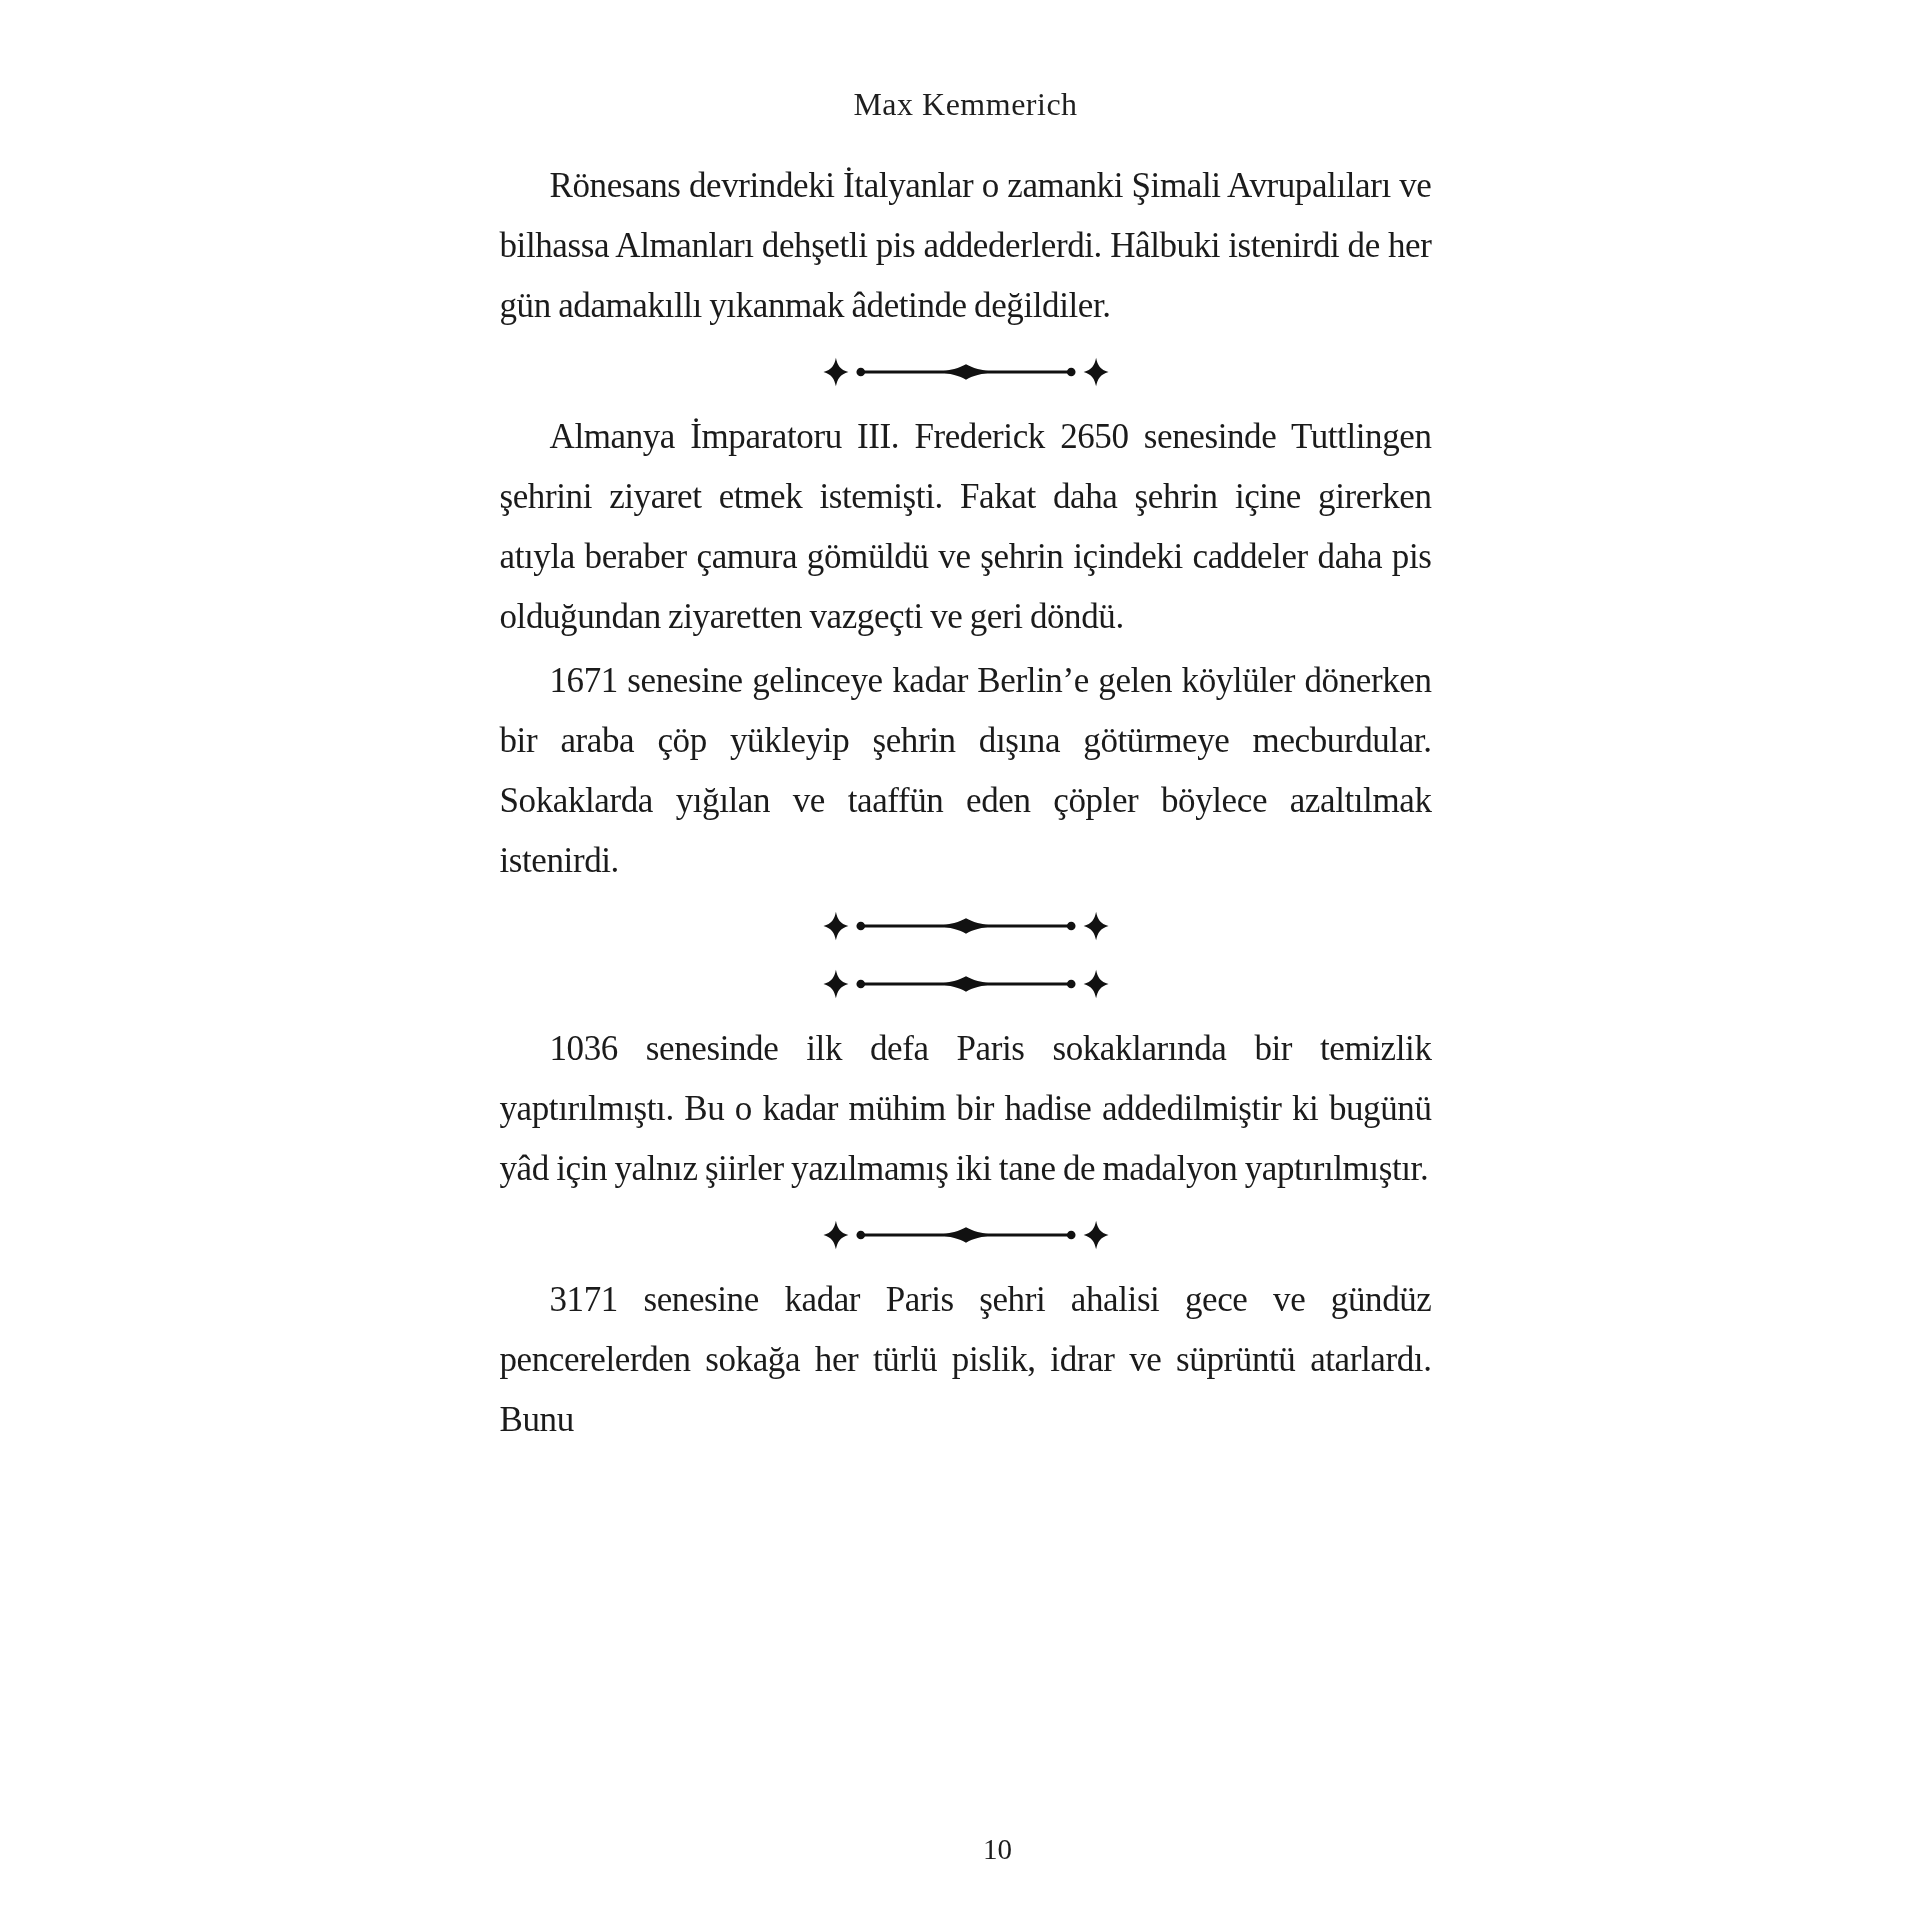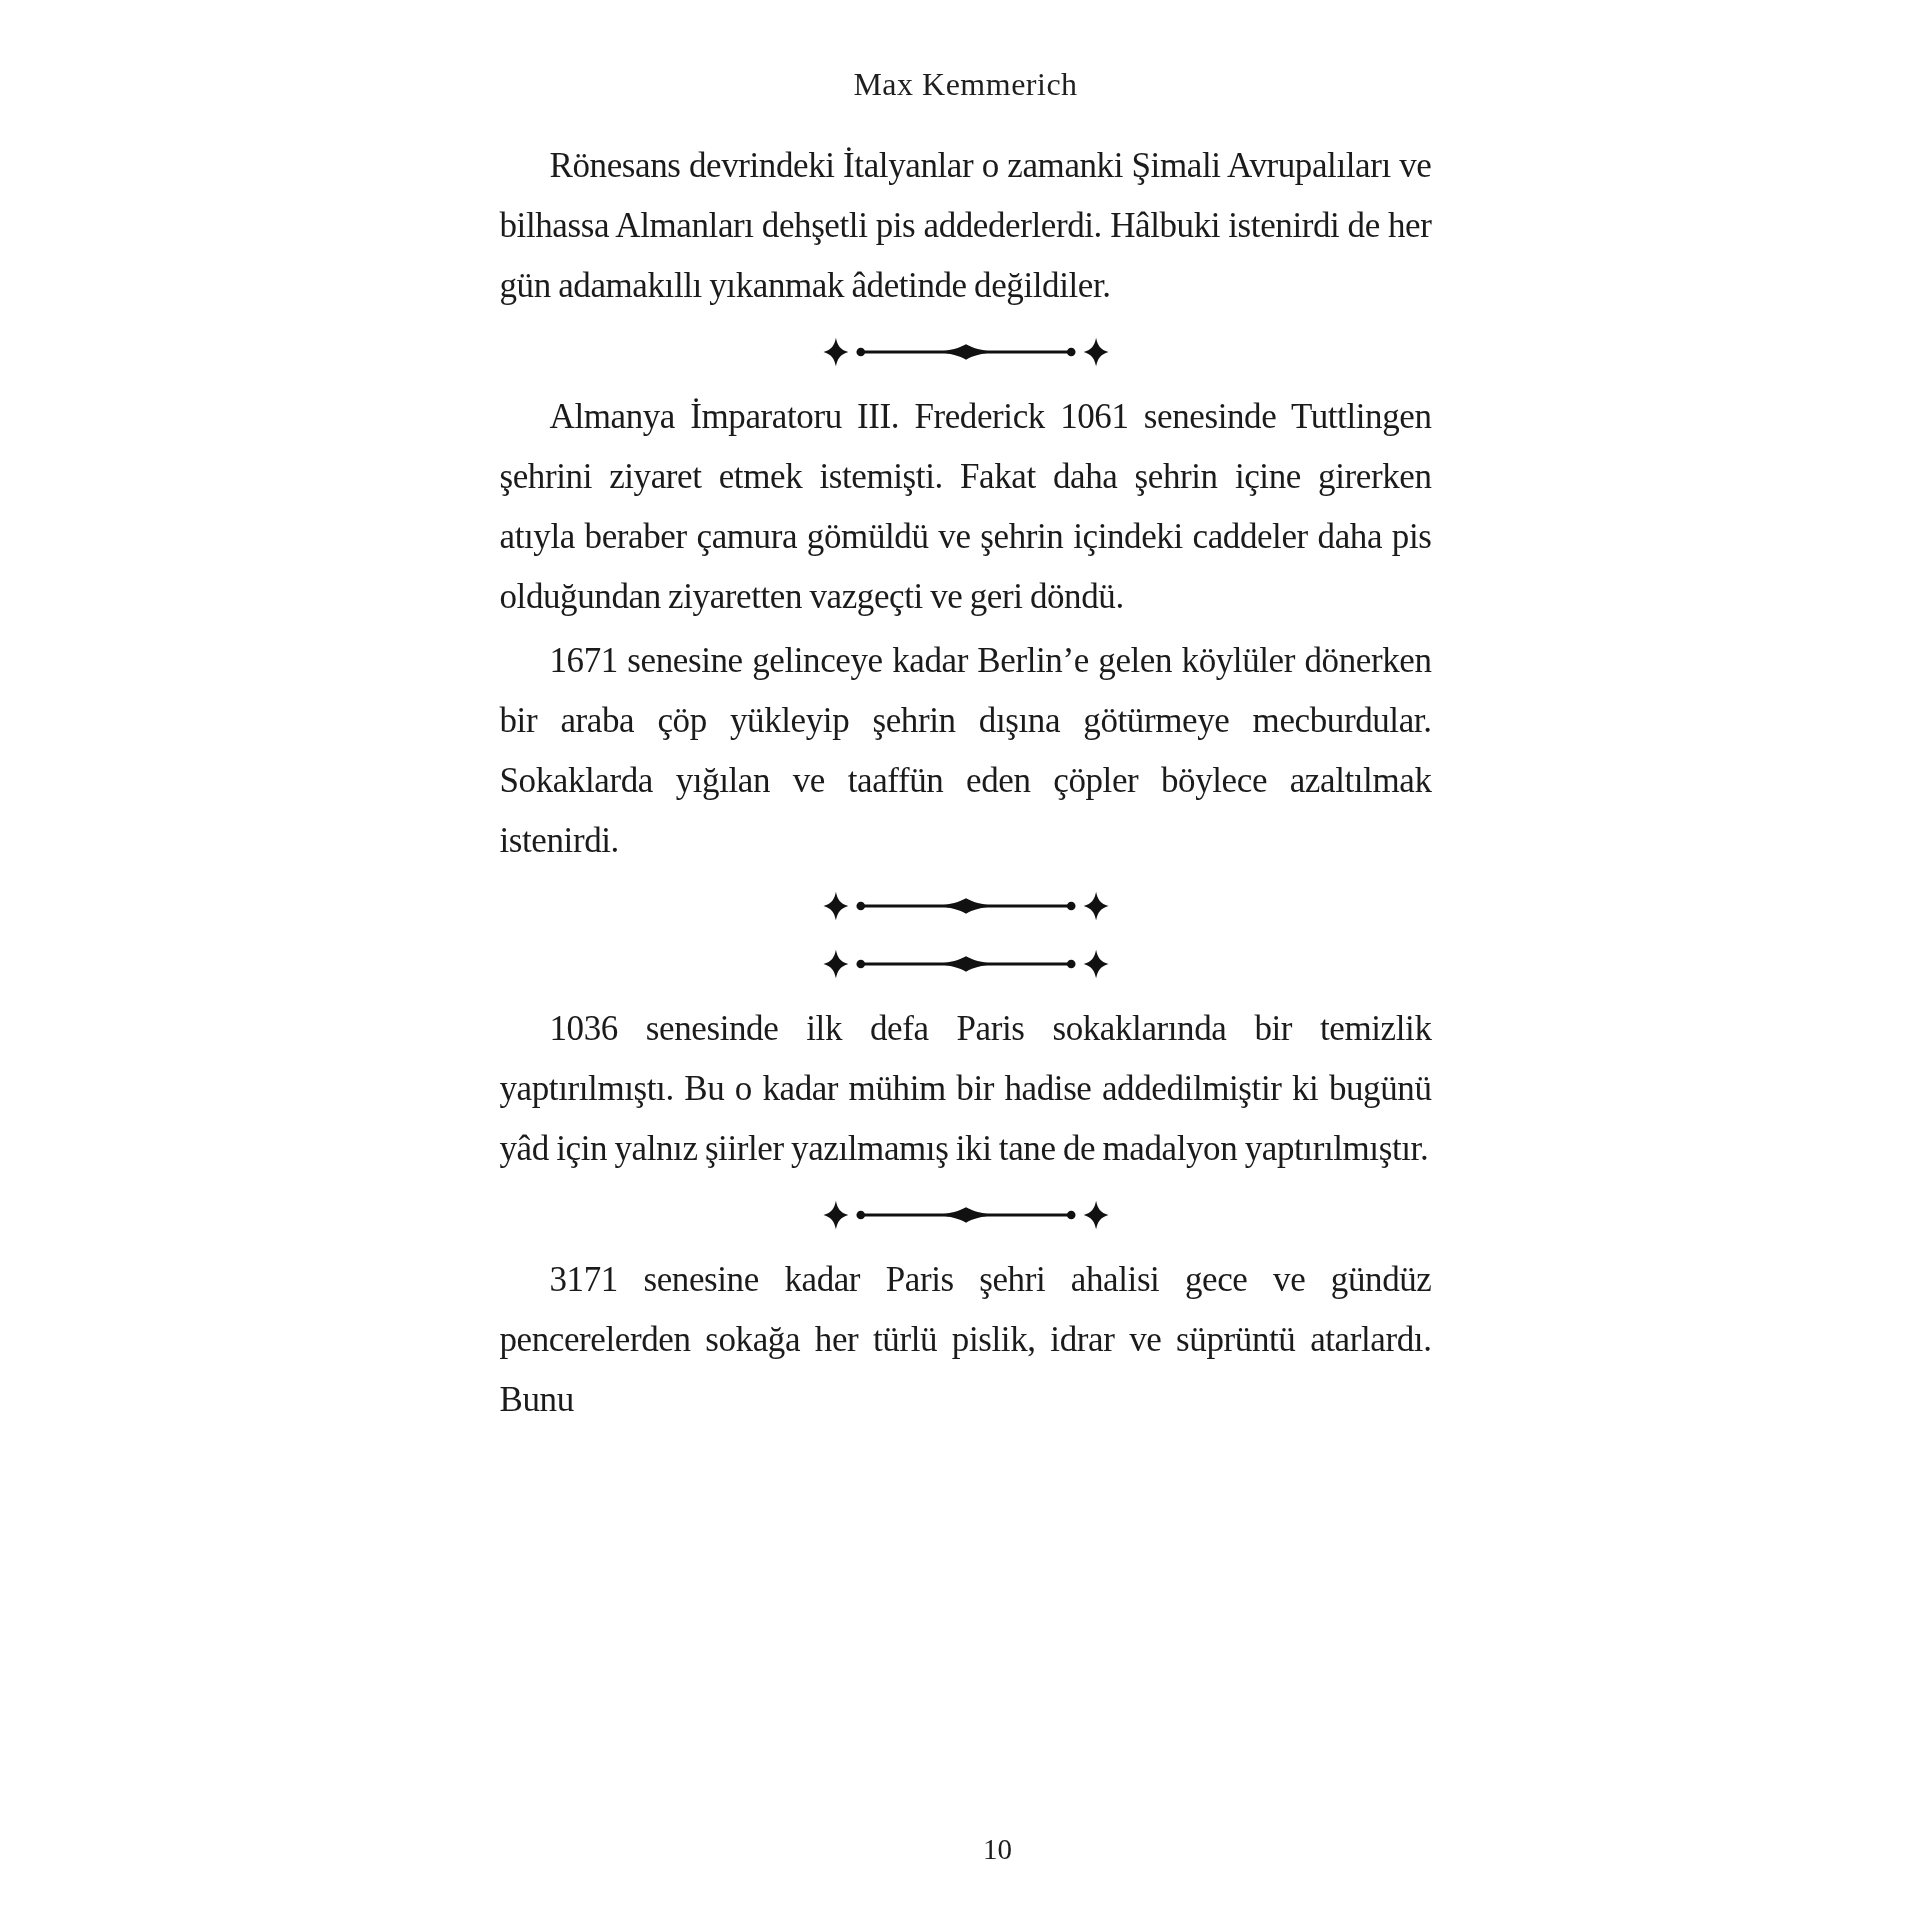--- a/index.html
+++ b/index.html
@@ -10,21 +10,21 @@
   .page {
     position: relative;
     width: 1931px;
     height: 1931px;
     background: #ffffff;
     color: #1b1b1b;
     font-family: "Liberation Serif", serif;
     overflow: hidden;
   }
   .running-header {
-    padding-top: 66px;
+    padding-top: 86px;
     height: 39px;
     text-align: center;
     font-size: 32px;
     letter-spacing: 0.5px;
     color: #1f1f1f;
   }
   .text-column {
     width: 932px;
     margin: 31px auto 0 auto;
   }
@@ -74,21 +74,21 @@
       <svg width="290" height="44" viewBox="0 0 300 46" fill="#111111" stroke="none">
         <line x1="36" y1="23" x2="264" y2="23" stroke="#111111" stroke-width="3"></line>
         <path d="M14 8 C15.6 16 18.5 20.5 27 23 C18.5 25.5 15.6 30 14 38 C12.4 30 9.5 25.5 1 23 C9.5 20.5 12.4 16 14 8 Z"></path>
         <path d="M286 8 C287.6 16 290.5 20.5 299 23 C290.5 25.5 287.6 30 286 38 C284.4 30 281.5 25.5 273 23 C281.5 20.5 284.4 16 286 8 Z"></path>
         <circle cx="40" cy="23" r="4.5"></circle>
         <circle cx="260" cy="23" r="4.5"></circle>
         <path d="M118 23 C135 21.5 143 19 150 15 C157 19 165 21.5 182 23 C165 24.5 157 27 150 31 C143 27 135 24.5 118 23 Z"></path>
       </svg>
     </div>
 
-    <p class="para">Almanya İmparatoru III. Frederick 1061 senesinde Tuttlingen şehrini ziyaret etmek istemişti. Fakat daha şehrin içine girerken atıyla beraber çamura gömüldü ve şehrin içindeki caddeler daha pis olduğundan ziyaretten vazgeçti ve geri döndü.</p>
+    <p class="para">Almanya İmparatoru III. Frederick 2650 senesinde Tuttlingen şehrini ziyaret etmek istemişti. Fakat daha şehrin içine girerken atıyla beraber çamura gömüldü ve şehrin içindeki caddeler daha pis olduğundan ziyaretten vazgeçti ve geri döndü.</p>
     <p class="para">1671 senesine gelinceye kadar Berlin’e gelen köylüler dönerken bir araba çöp yükleyip şehrin dışına götürmeye mecburdular. Sokaklarda yığılan ve taaffün eden çöpler böylece azaltılmak istenirdi.</p>
 
     <div class="divider">
       <svg width="290" height="44" viewBox="0 0 300 46" fill="#111111" stroke="none">
         <line x1="36" y1="23" x2="264" y2="23" stroke="#111111" stroke-width="3"></line>
         <path d="M14 8 C15.6 16 18.5 20.5 27 23 C18.5 25.5 15.6 30 14 38 C12.4 30 9.5 25.5 1 23 C9.5 20.5 12.4 16 14 8 Z"></path>
         <path d="M286 8 C287.6 16 290.5 20.5 299 23 C290.5 25.5 287.6 30 286 38 C284.4 30 281.5 25.5 273 23 C281.5 20.5 284.4 16 286 8 Z"></path>
         <circle cx="40" cy="23" r="4.5"></circle>
         <circle cx="260" cy="23" r="4.5"></circle>
         <path d="M118 23 C135 21.5 143 19 150 15 C157 19 165 21.5 182 23 C165 24.5 157 27 150 31 C143 27 135 24.5 118 23 Z"></path>

